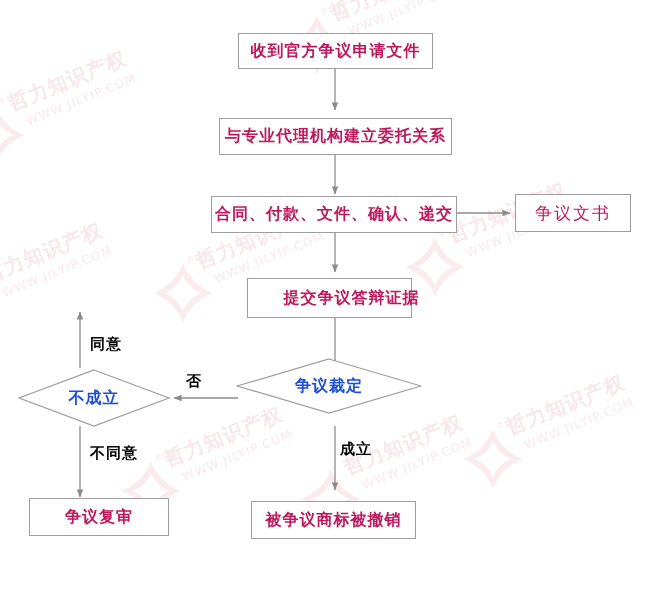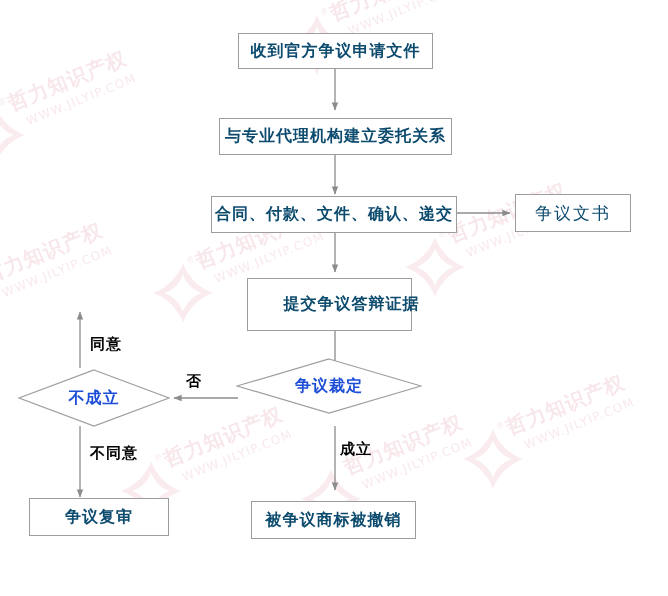--- a/index.html
+++ b/index.html
@@ -65,21 +65,21 @@
   }
 
   .node-box {
     position: absolute;
     box-sizing: border-box;
     border: 1px solid #9d9d9d;
     background: #ffffff;
     display: flex;
     align-items: center;
     justify-content: center;
-    color: #0c4a6e;
+    color: #be185d;
     font-size: 16px;
     font-weight: bold;
     letter-spacing: 1px;
     white-space: nowrap;
     z-index: 4;
   }
   .node-box.plain {
     font-weight: normal;
     letter-spacing: 2px;
     font-size: 17px;
@@ -247,21 +247,21 @@
   </svg>
 
   <div class="node-box" style="left:238px; top:33px; width:195px; height:36px;">收到官方争议申请文件</div>
 
   <div class="node-box" style="left:219px; top:118px; width:233px; height:37px;text-align:center;">与专业代理机构建立委托关系</div>
 
   <div class="node-box" style="left:211px; top:196px; width:246px; height:37px;">合同、付款、文件、确认、递交</div>
 
   <div class="node-box plain" style="left:515px; top:194px; width:116px; height:38px;">争议文书</div>
 
-  <div class="node-box" style="left:247px; top:278px; width:165px; height:53px;padding-left:44px;">提交争议答辩证据</div>
+  <div class="node-box" style="left:247px; top:278px; width:165px; height:40px;padding-left:44px;">提交争议答辩证据</div>
 
   <div class="node-diamond" style="left:236px; top:358px; width:186px; height:56px;">
     <svg viewBox="0 0 186 56" style="position:absolute;left:0;top:0;width:186px;height:56px;">
       <polygon points="93,1 185,28 93,55 1,28" fill="#ffffff" stroke="#9d9d9d" stroke-width="1.2"></polygon>
     </svg>
     <div class="dia-label">争议裁定</div>
   </div>
 
   <div class="node-diamond" style="left:18px; top:369px; width:152px; height:58px;">
     <svg viewBox="0 0 152 58" style="position:absolute;left:0;top:0;width:152px;height:58px;">

